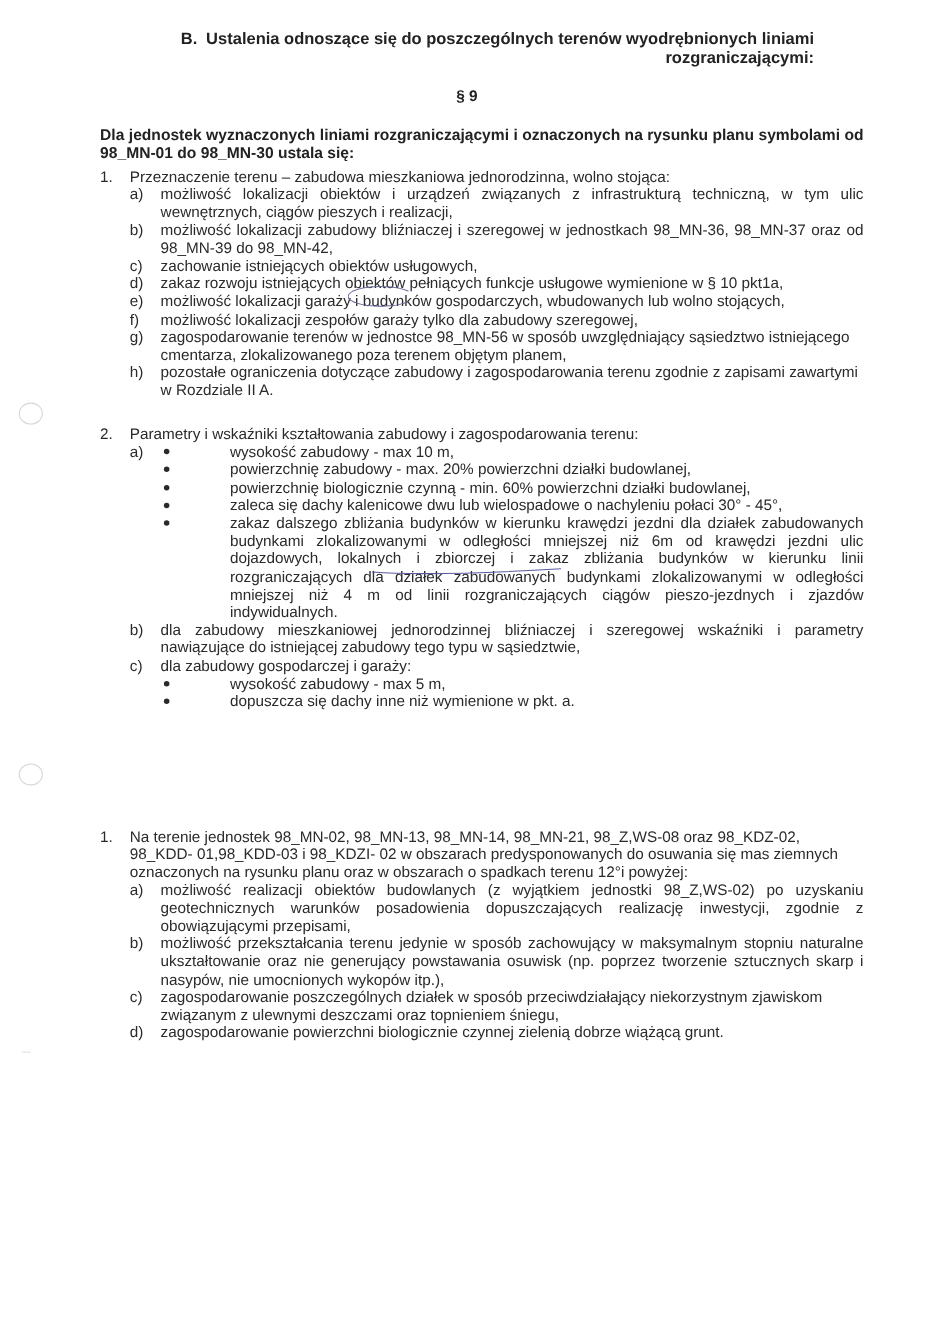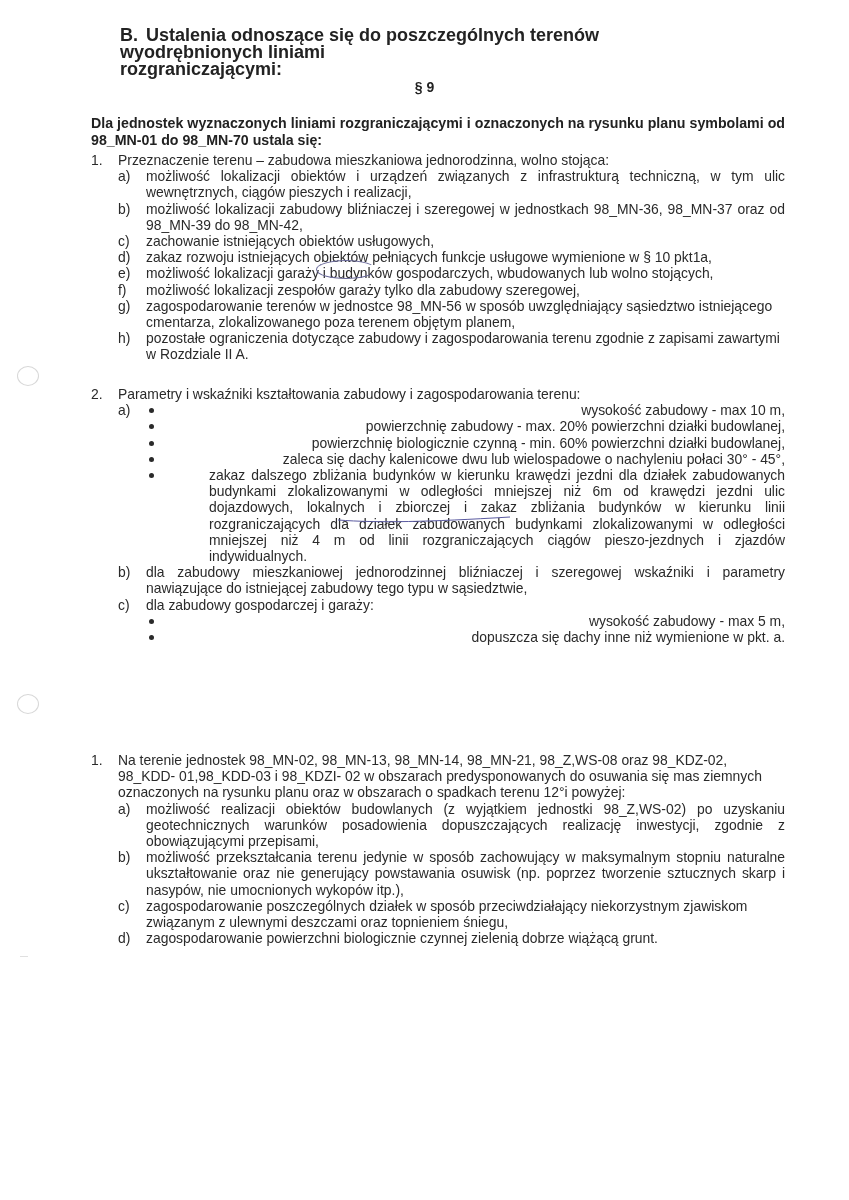--- a/index.html
+++ b/index.html
@@ -4,39 +4,39 @@
 <style>
   html, body { margin: 0; padding: 0; background: #ffffff; }
   body {
     width: 849px; height: 1200px; position: relative; overflow: hidden;
     font-family: "Liberation Sans", "DejaVu Sans", sans-serif;
     color: #2a2a2a;
   }
   .page { position: absolute; left: 0; top: 0; width: 849px; height: 1200px; }
   .heading {
     position: absolute; left: 120px; width: 620px; top: 27px;
-    text-align: left; font-weight: bold; font-size: 18px; line-height: 17px;
+    text-align: right; font-weight: bold; font-size: 15px; line-height: 17px;
     color: #222;
   }
   .heading .letter { margin-right: 8px; }
   .paragraph-sign {
     position: absolute; left: 0; width: 849px; top: 79px; text-align: center;
     font-weight: bold; font-size: 14px; color: #222;
   }
   .intro {
     position: absolute; left: 91px; width: 694px; top: 115px;
     font-weight: bold; font-size: 14.2px; line-height: 17px; text-align: justify;
     color: #222;
   }
   .block { position: absolute; left: 91px; width: 694px; font-size: 13.9px; line-height: 16.2px; }
   .num-item { position: relative; padding-left: 27px; }
   .num-item > .num { position: absolute; left: 0; top: 0; }
   .letter-item { position: relative; padding-left: 55px; }
   .letter-item > .lbl { position: absolute; left: 27px; top: 0; }
-  .bullet-item { position: relative; padding-left: 118px; text-align: right; }
+  .bullet-item { position: relative; padding-left: 118px; }
   .bullet-item > .dot {
     position: absolute; left: 58px; top: 6px; width: 5px; height: 5px;
     border-radius: 50%; background: #2a2a2a;
   }
   .just { text-align: justify; }
   .punch {
     position: absolute; width: 20px; height: 18px; border: 1px solid #d8d8d8;
     border-radius: 50%; left: 17px;
   }
   .pen-circle {
@@ -60,21 +60,21 @@
   <div class="punch" style="top:694px;"></div>
   <div class="tick-mark"></div>
 
   <div class="heading">
     <div><span class="letter">B.</span><span>Ustalenia odnoszące się do poszczególnych terenów wyodrębnionych liniami</span></div>
     <div>rozgraniczającymi:</div>
   </div>
 
   <div class="paragraph-sign">§ 9</div>
 
-  <div class="intro">Dla jednostek wyznaczonych liniami rozgraniczającymi i oznaczonych na rysunku planu symbolami od 98_MN-01 do 98_MN-70 ustala się:</div>
+  <div class="intro">Dla jednostek wyznaczonych liniami rozgraniczającymi i oznaczonych na rysunku planu symbolami od 98_MN-01 do 98_MN-30 ustala się:</div>
 
   <div class="block" style="top:152px;">
     <div class="num-item">
       <span class="num">1.</span>
       <span>Przeznaczenie terenu – zabudowa mieszkaniowa jednorodzinna, wolno stojąca:</span>
     </div>
     <div class="letter-item just"><span class="lbl">a)</span><span>możliwość lokalizacji obiektów i urządzeń związanych z infrastrukturą techniczną, w tym ulic wewnętrznych, ciągów pieszych i realizacji,</span></div>
     <div class="letter-item just"><span class="lbl">b)</span><span>możliwość lokalizacji zabudowy bliźniaczej i szeregowej w jednostkach 98_MN-36, 98_MN-37 oraz od 98_MN-39 do 98_MN-42,</span></div>
     <div class="letter-item"><span class="lbl">c)</span><span>zachowanie istniejących obiektów usługowych,</span></div>
     <div class="letter-item"><span class="lbl">d)</span><span>zakaz rozwoju istniejących obiektów pełniących funkcje usługowe wymienione w § 10 pkt1a,</span></div>

